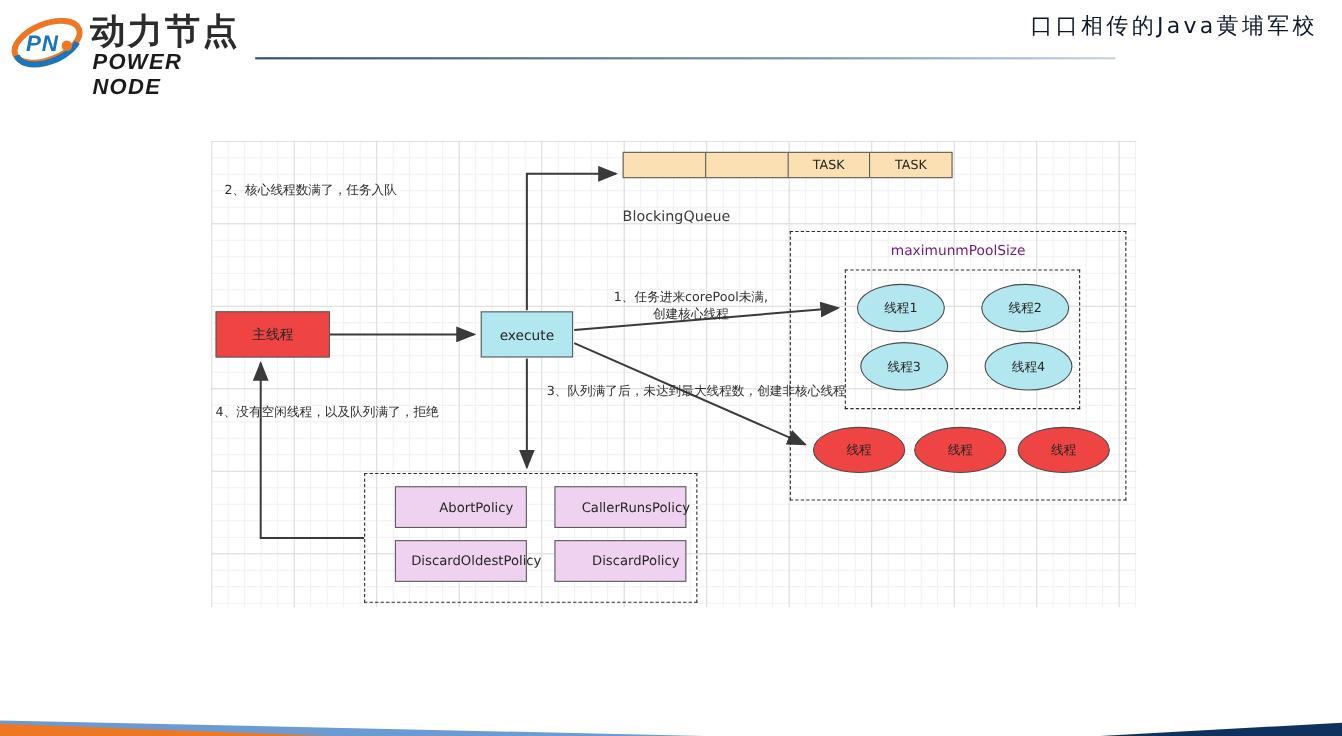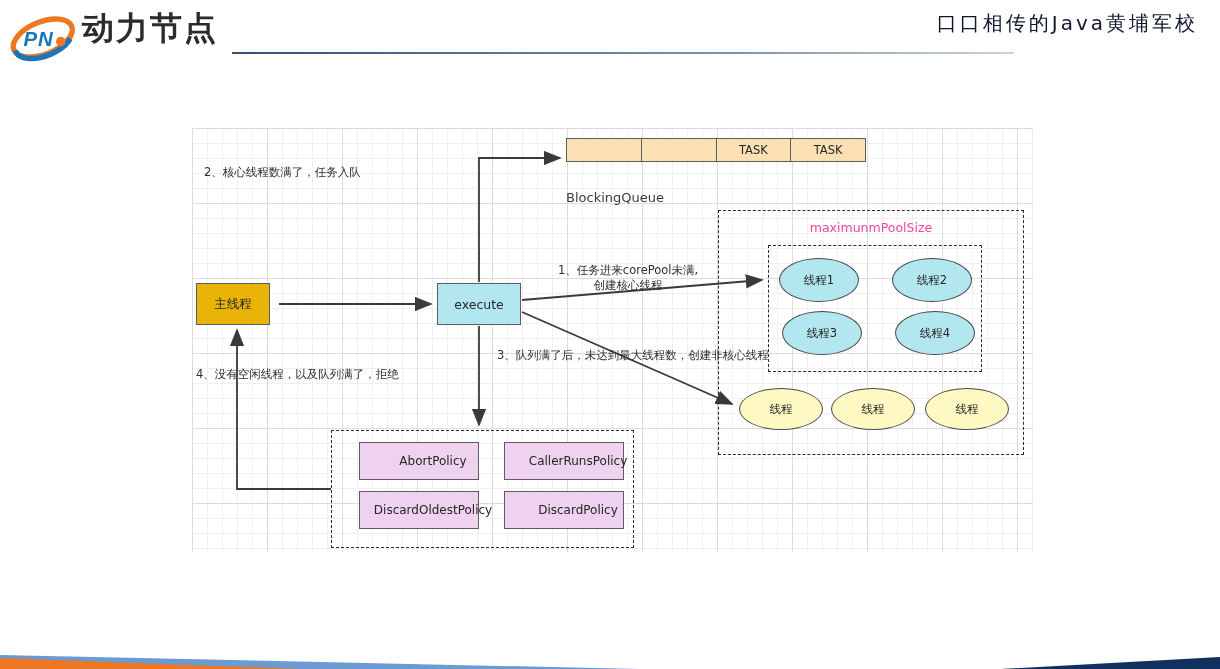--- a/index.html
+++ b/index.html
@@ -39,45 +39,45 @@
   .diagram{position:absolute;left:0;top:0;width:1220px;height:669px;pointer-events:none;}
   .diagram *{pointer-events:auto;}
 
   
   .node{position:absolute;box-sizing:border-box;display:flex;align-items:center;
     justify-content:center;text-align:center;color:#262626;
     font-family:"DejaVu Sans",sans-serif;}
   .rect{border:1.6px solid #5c5c5c;}
   .ellipse{border:1.6px solid #4a4a4a;border-radius:50%;}
 
-  .n-main{left:196px;top:283px;width:74px;height:42px;background:#eab308;font-size:12.5px;}
+  .n-main{left:196px;top:283px;width:104px;height:42px;background:#ef4444;font-size:12.5px;}
   .n-exec{left:437px;top:283px;width:84px;height:42px;background:#b2e7ef;font-size:12.5px;}
 
   .queue{position:absolute;left:566px;top:138px;width:300px;height:24px;
     display:flex;border:1.6px solid #5c5c5c;box-sizing:border-box;background:#fbe0b4;}
   .qcell{flex:1 1 0;border-right:1.6px solid #5c5c5c;display:flex;align-items:center;
     justify-content:center;font-size:11.5px;color:#262626;box-sizing:border-box;
     font-family:"DejaVu Sans",sans-serif;}
   .qcell:last-child{border-right:none;}
   .queue-label{position:absolute;left:566px;top:190px;font-size:13px;color:#3b3b3b;
     font-family:"DejaVu Sans",sans-serif;}
 
   
   .dashbox{position:absolute;box-sizing:border-box;border:1.7px dashed #2b2b2b;}
   .pool-outer{left:718px;top:210px;width:306px;height:245px;}
   .pool-inner{left:768px;top:245px;width:214px;height:127px;}
   .pool-title{position:absolute;left:718px;top:220px;width:306px;text-align:center;
-    font-size:12.5px;color:#ec4899;font-family:"DejaVu Sans",sans-serif;}
+    font-size:12.5px;color:#701a75;font-family:"DejaVu Sans",sans-serif;}
 
   .t-core{background:#b2e7ef;width:80px;height:44px;font-size:11.5px;}
   .t1{left:779px;top:258px;}
   .t2{left:892px;top:258px;}
   .t3{left:782px;top:311px;}
   .t4{left:895px;top:311px;}
-  .t-extra{background:#fef9c3;width:84px;height:42px;font-size:11.5px;}
+  .t-extra{background:#ef4444;width:84px;height:42px;font-size:11.5px;}
   .e1{left:739px;top:388px;}
   .e2{left:831px;top:388px;}
   .e3{left:925px;top:388px;}
 
   
   .policy-box{left:331px;top:430px;width:303px;height:118px;}
   .pol{background:#eed2ef;border:1.6px solid #5c5c5c;width:120px;height:38px;font-size:12px;padding-left:28px;}
   .p1{left:359px;top:442px;}
   .p2{left:504px;top:442px;}
   .p3{left:359px;top:491px;}
@@ -103,20 +103,21 @@
 
     <div class="logo">
       <svg class="logo-mark" viewBox="0 0 120 80">
         <ellipse cx="58" cy="40" rx="52" ry="27" fill="none" stroke="#ed7723" stroke-width="9" transform="rotate(-22 58 40)"></ellipse>
         <path d="M8 42 a50 26 0 0 0 92 16" fill="none" stroke="#1b75bb" stroke-width="9" transform="rotate(-22 58 40)"></path>
         <text x="26" y="54" font-family="Liberation Sans, sans-serif" font-size="34" font-weight="bold" font-style="italic" fill="#1b75bb">P</text>
         <text x="50" y="54" font-family="Liberation Sans, sans-serif" font-size="34" font-weight="bold" font-style="italic" fill="#1b75bb">N</text>
         <circle cx="88" cy="46" r="8" fill="#ed7723"></circle>
       </svg>
       <div class="logo-cn">动力节点</div>
+      <div class="logo-en">POWER NODE</div>
     </div>
 
     <div class="header-rule"></div>
     <div class="header-slogan">口口相传的Java黄埔军校</div>
   </div>
 
   <div class="canvas"></div>
 
   <svg class="diagram" viewBox="0 0 1220 669">
     <defs>

